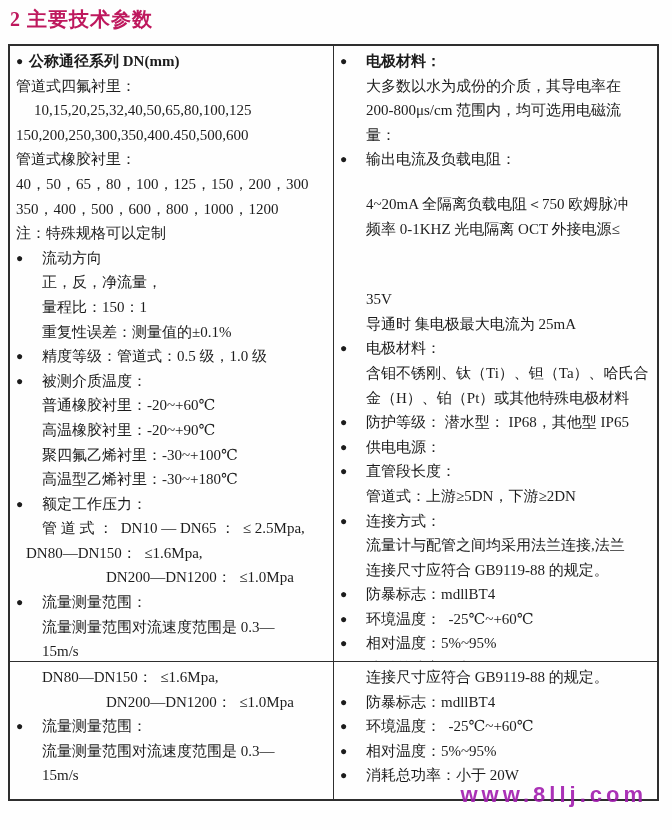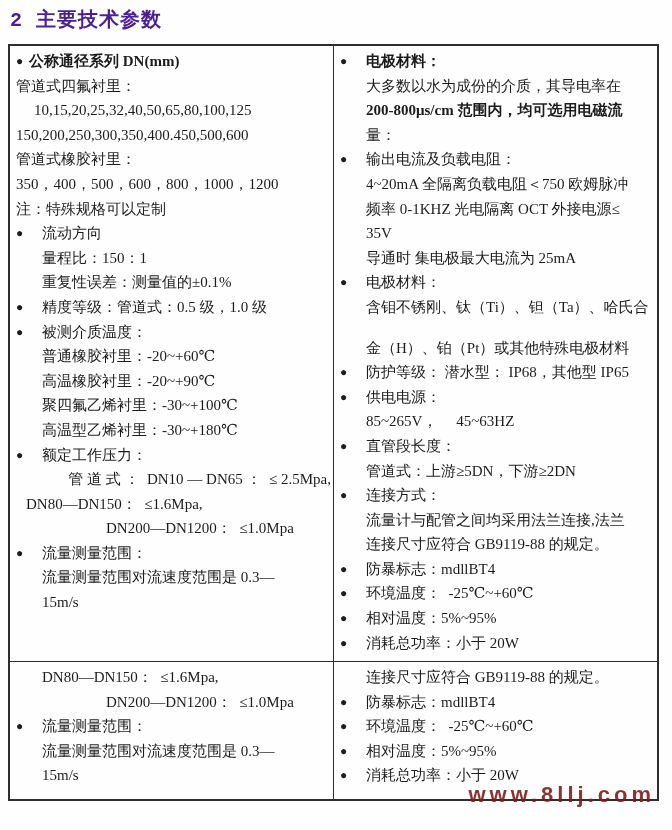--- a/index.html
+++ b/index.html
@@ -10,25 +10,25 @@
     background: #fefefe;
     overflow: hidden;
     font-family: "Liberation Serif", "DejaVu Serif", serif;
     color: #1c1c1c;
   }
   .title {
     position: absolute;
     top: 6px;
     left: 10px;
     margin: 0;
-    font-family: Liberation Mono, monospace;
+    font-family: Liberation Serif, serif;
     font-size: 20px;
     font-weight: bold;
     letter-spacing: 1px;
-    color: #4c1d95;
+    color: #be185d;
   }
   .spec-table {
     position: absolute;
     left: 8px;
     top: 44px;
     width: 651px;
     height: 757px;
     border: 2px solid #2e2e2e;
     box-sizing: border-box;
     display: grid;
@@ -55,77 +55,78 @@
     flex: 0 0 26px;
     width: 26px;
     font-size: 12px;
     line-height: 24.6px;
     align-self: center;
   }
   .dot.tight { flex: 0 0 13px; width: 13px; }
   .txt { white-space: pre; }
   .watermark {
     position: absolute;
-    right: 2px;
+    right: 10px;
     bottom: -9px;
     font-family: "Liberation Sans", "DejaVu Sans", sans-serif;
     font-size: 22px;
     font-weight: bold;
     letter-spacing: 4px;
-    color: #7f1d1d;
+    color: #a21caf;
     opacity: 0.9;
   }
 </style>
 </head>
 <body>
 
 <div class="page">
   <h1 class="title">2 主要技术参数</h1>
   <div class="spec-table">
     <div class="cell c-l r-1">
         <div class="line bold" style="padding-left: 0px;"><span class="dot tight">●</span><span class="txt">公称通径系列 DN(mm)</span></div>
         <div class="line" style="padding-left: 0px;"><span class="txt">管道式四氟衬里：</span></div>
         <div class="line" style="padding-left: 0px; margin-left: 18px;"><span class="txt">10,15,20,25,32,40,50,65,80,100,125</span></div>
         <div class="line" style="padding-left: 0px;"><span class="txt">150,200,250,300,350,400.450,500,600</span></div>
         <div class="line" style="padding-left: 0px; text-align: right;"><span class="txt">管道式橡胶衬里：</span></div>
+        <div class="line" style="padding-left: 0px;"><span class="txt">40，50，65，80，100，125，150，200，300</span></div>
         <div class="line" style="padding-left: 0px;"><span class="txt">350，400，500，600，800，1000，1200</span></div>
         <div class="line" style="padding-left: 0px;"><span class="txt">注：特殊规格可以定制</span></div>
         <div class="line" style="padding-left: 0px;"><span class="dot">●</span><span class="txt">流动方向</span></div>
+        <div class="line" style="padding-left: 26px;"><span class="txt">正，反，净流量，</span></div>
         <div class="line" style="padding-left: 26px;"><span class="txt">量程比：150：1</span></div>
         <div class="line" style="padding-left: 26px;"><span class="txt">重复性误差：测量值的±0.1%</span></div>
         <div class="line" style="padding-left: 0px;"><span class="dot">●</span><span class="txt">精度等级：管道式：0.5 级，1.0 级</span></div>
         <div class="line" style="padding-left: 0px;"><span class="dot">●</span><span class="txt">被测介质温度：</span></div>
         <div class="line" style="padding-left: 26px;"><span class="txt">普通橡胶衬里：-20~+60℃</span></div>
         <div class="line" style="padding-left: 26px;"><span class="txt">高温橡胶衬里：-20~+90℃</span></div>
         <div class="line" style="padding-left: 26px;"><span class="txt">聚四氟乙烯衬里：-30~+100℃</span></div>
         <div class="line" style="padding-left: 26px;"><span class="txt">高温型乙烯衬里：-30~+180℃</span></div>
         <div class="line" style="padding-left: 0px;"><span class="dot">●</span><span class="txt">额定工作压力：</span></div>
-        <div class="line" style="padding-left: 26px; justify-content: flex-end;"><span class="txt">管 道 式 ：  DN10 — DN65 ：  ≤ 2.5Mpa,</span></div>
+        <div class="line" style="padding-left: 26px;"><span class="txt">管 道 式 ：  DN10 — DN65 ：  ≤ 2.5Mpa,</span></div>
         <div class="line" style="padding-left: 10px;"><span class="txt">DN80—DN150：  ≤1.6Mpa,</span></div>
         <div class="line" style="padding-left: 90px;"><span class="txt">DN200—DN1200：  ≤1.0Mpa</span></div>
         <div class="line" style="padding-left: 0px;"><span class="dot">●</span><span class="txt">流量测量范围：</span></div>
         <div class="line" style="padding-left: 26px;"><span class="txt">流量测量范围对流速度范围是 0.3—</span></div>
         <div class="line" style="padding-left: 26px;"><span class="txt">15m/s</span></div>
       </div>
     <div class="cell c-r r-1">
         <div class="line bold" style="padding-left: 0px;"><span class="dot">●</span><span class="txt">电极材料：</span></div>
         <div class="line" style="padding-left: 26px;"><span class="txt">大多数以水为成份的介质，其导电率在</span></div>
-        <div class="line" style="padding-left: 26px; font-weight: bold;"><span class="txt">200-800μs/cm 范围内，均可选用电磁流</span></div>
+        <div class="line" style="padding-left: 26px;"><span class="txt">200-800μs/cm 范围内，均可选用电磁流</span></div>
         <div class="line" style="padding-left: 26px;"><span class="txt">量：</span></div>
         <div class="line" style="padding-left: 0px;"><span class="dot">●</span><span class="txt">输出电流及负载电阻：</span></div>
-        <div class="line" style="padding-left: 26px;"><span class="txt">4~20mA 全隔离负载电阻＜750 欧姆脉冲</span></div>
+        <div class="line" style="padding-left: 26px; margin-top: 20px;"><span class="txt">4~20mA 全隔离负载电阻＜750 欧姆脉冲</span></div>
         <div class="line" style="padding-left: 26px;"><span class="txt">频率 0-1KHZ 光电隔离 OCT 外接电源≤</span></div>
-        <div class="line" style="padding-left: 26px;"><span class="txt">35V</span></div>
+        <div class="line" style="padding-left: 26px; margin-top: 46px;"><span class="txt">35V</span></div>
         <div class="line" style="padding-left: 26px;"><span class="txt">导通时 集电极最大电流为 25mA</span></div>
         <div class="line" style="padding-left: 0px;"><span class="dot">●</span><span class="txt">电极材料：</span></div>
         <div class="line" style="padding-left: 26px;"><span class="txt">含钼不锈刚、钛（Ti）、钽（Ta）、哈氏合</span></div>
-        <div class="line" style="padding-left: 26px; margin-top: 16px;"><span class="txt">金（H）、铂（Pt）或其他特殊电极材料</span></div>
+        <div class="line" style="padding-left: 26px;"><span class="txt">金（H）、铂（Pt）或其他特殊电极材料</span></div>
         <div class="line" style="padding-left: 0px;"><span class="dot">●</span><span class="txt">防护等级： 潜水型： IP68，其他型 IP65</span></div>
         <div class="line" style="padding-left: 0px;"><span class="dot">●</span><span class="txt">供电电源：</span></div>
-        <div class="line" style="padding-left: 26px;"><span class="txt">85~265V，     45~63HZ</span></div>
         <div class="line" style="padding-left: 0px;"><span class="dot">●</span><span class="txt">直管段长度：</span></div>
         <div class="line" style="padding-left: 26px;"><span class="txt">管道式：上游≥5DN，下游≥2DN</span></div>
         <div class="line" style="padding-left: 0px;"><span class="dot">●</span><span class="txt">连接方式：</span></div>
         <div class="line" style="padding-left: 26px;"><span class="txt">流量计与配管之间均采用法兰连接,法兰</span></div>
         <div class="line" style="padding-left: 26px;"><span class="txt">连接尺寸应符合 GB9119-88 的规定。</span></div>
         <div class="line" style="padding-left: 0px;"><span class="dot">●</span><span class="txt">防暴标志：mdllBT4</span></div>
         <div class="line" style="padding-left: 0px;"><span class="dot">●</span><span class="txt">环境温度：  -25℃~+60℃</span></div>
         <div class="line" style="padding-left: 0px;"><span class="dot">●</span><span class="txt">相对温度：5%~95%</span></div>
         <div class="line" style="padding-left: 0px;"><span class="dot">●</span><span class="txt">消耗总功率：小于 20W</span></div>
       </div>

